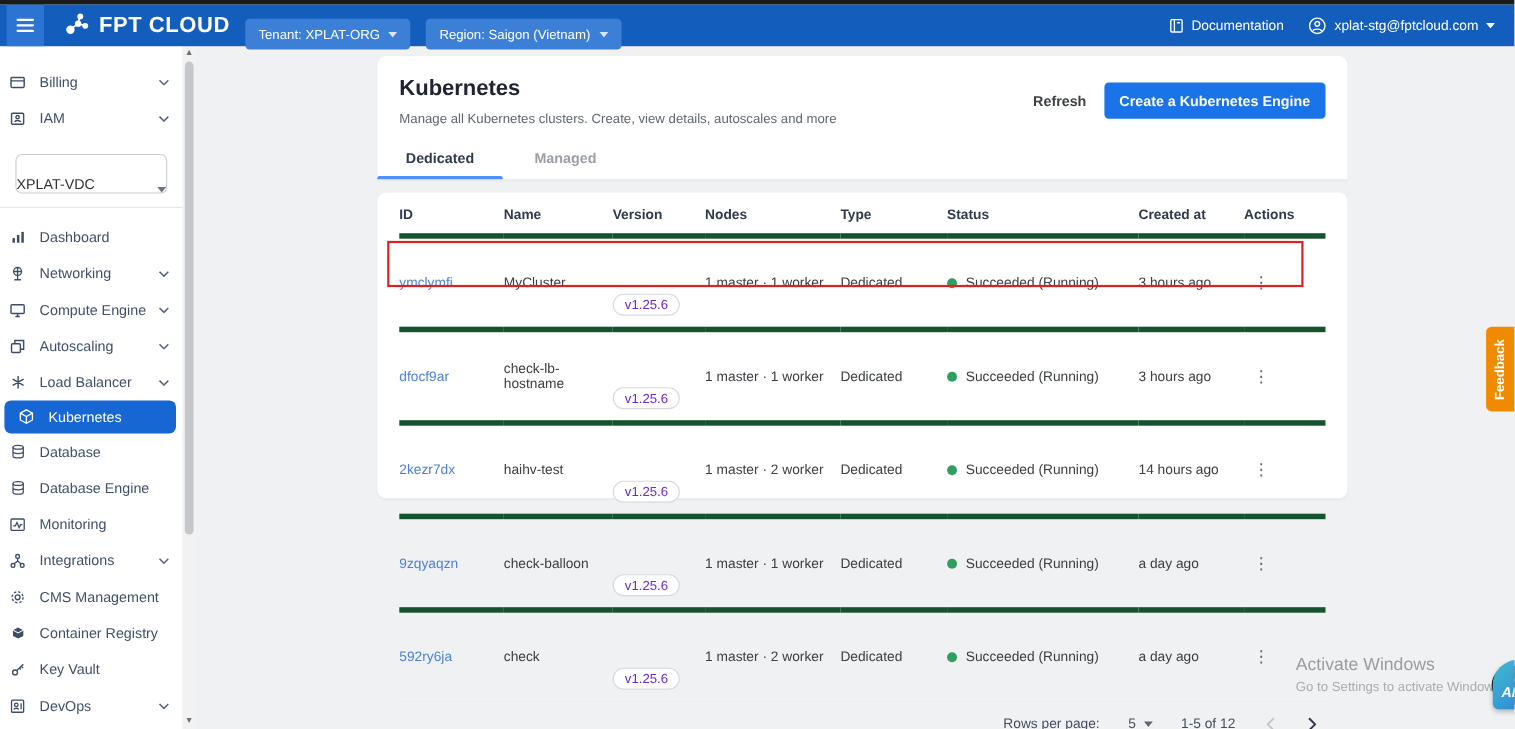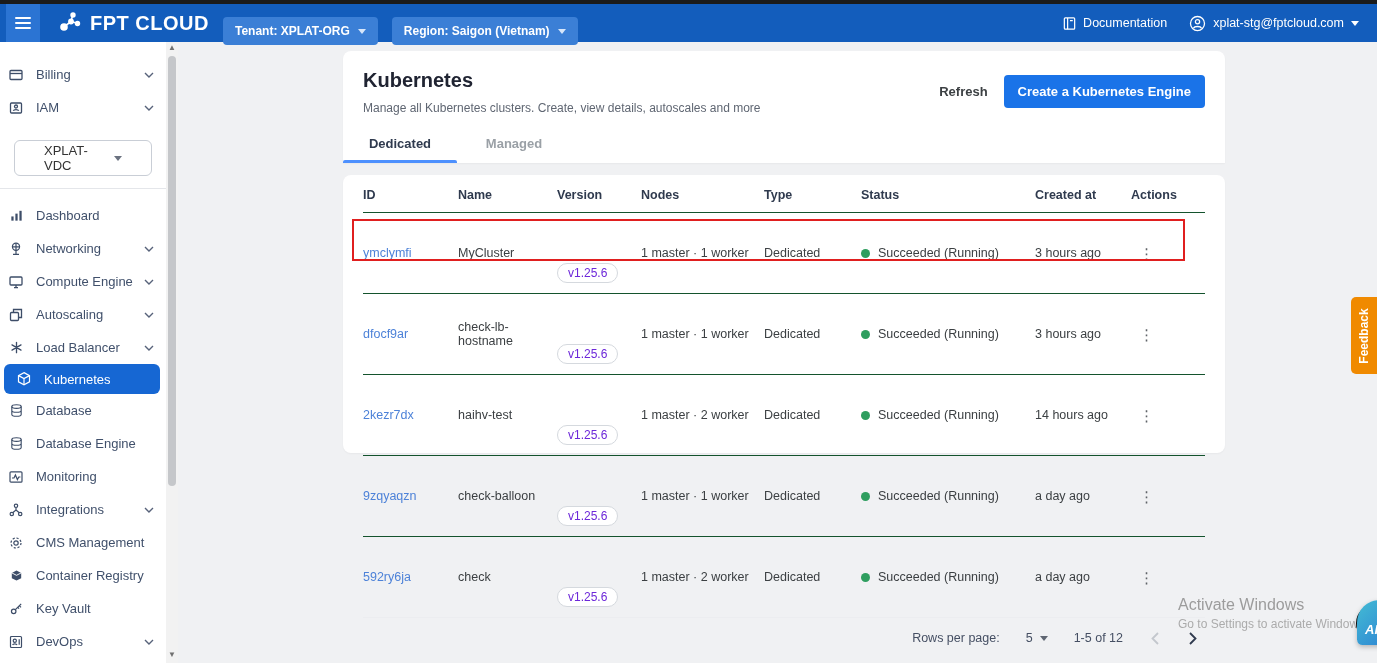--- a/index.html
+++ b/index.html
@@ -8,37 +8,37 @@
 
   
   .win-edge { position:absolute; left:0; top:0; width:100%; height:4px; background:#1b1b1b; z-index:60; }
 
   
   .appbar { position:absolute; left:0; top:4px; width:100%; height:38px; background:#135dbc; display:flex; align-items:center; z-index:50; }
   .hamburger-tile { width:34px; height:38px; margin-left:6px; background:#2b74d3; display:flex; align-items:center; justify-content:center; cursor:pointer; }
   .hamburger-tile svg { display:block; }
   .brand { display:flex; align-items:center; margin-left:18px; gap:6px; }
   .brand-text { color:#fff; font-size:20px; font-weight:800; letter-spacing:.5px; }
-  .hdr-btn { margin-left:14px; background:#3b7fd6; color:#fff; font-size:12px; font-weight:700; border:none; border-radius:4px; padding:7px 12px; display:flex; align-items:center; gap:8px; cursor:pointer;margin-top:16px; }
+  .hdr-btn { margin-left:14px; background:#3b7fd6; color:#fff; font-size:12px; font-weight:400; border:none; border-radius:4px; padding:7px 12px; display:flex; align-items:center; gap:8px; cursor:pointer;margin-top:16px; }
   .hdr-btn .caret { width:0; height:0; border-left:4px solid transparent; border-right:4px solid transparent; border-top:5px solid #d7e6fa; }
   .appbar-spacer { flex:1; }
   .hdr-link { display:flex; align-items:center; gap:6px; color:#fff; font-size:12.5px; margin-right:22px; cursor:pointer; }
   .hdr-user { display:flex; align-items:center; gap:7px; color:#fff; font-size:12.5px; margin-right:18px; cursor:pointer; }
   .hdr-user .caret { width:0; height:0; border-left:4px solid transparent; border-right:4px solid transparent; border-top:5px solid #fff; }
 
   
   .sidebar { position:absolute; left:0; top:42px; width:166px; bottom:0; background:#fff; z-index:30; overflow:hidden; }
   .side-pad { padding-top:16px; }
   .side-item { display:flex; align-items:center; height:33px; padding:0 12px 0 8px; color:#40506b; font-size:13px; cursor:pointer; position:relative; }
   .si-icon { width:16px; height:16px; margin-right:12px; display:flex; align-items:center; justify-content:center; color:#3d4d68; flex:none; }
   .si-label { flex:1; white-space:nowrap; overflow:hidden; }
   .si-chev { color:#57627a; display:flex; align-items:center; }
   .side-item.active { background:#1667d3; color:#fff; border-radius:6px; margin:0 6px 0 4px; padding-left:12px; height:30px; }
   .side-item.active .si-icon, .side-item.active .si-chev { color:#fff; }
-  .vdc-select { margin:16px 14px 6px 14px; height:36px; border:1px solid #c9ced6; border-radius:6px; display:flex; align-items:center; padding:0 29px; font-size:13px; color:#333; cursor:pointer; }
+  .vdc-select { margin:16px 14px 6px 14px; height:36px; border:1px solid #c9ced6; border-radius:6px; display:flex; align-items:flex-end; padding:0 0; font-size:13px; color:#333; cursor:pointer; }
   .vdc-select .vdc-label { flex:1; }
   .vdc-select .caret { width:0; height:0; border-left:4px solid transparent; border-right:4px solid transparent; border-top:5px solid #6b7280; }
   .side-divider { height:1px; background:#e4e6ea; margin:12px 0 10px 0; }
 
   
   .side-scroll { position:absolute; left:166px; top:42px; bottom:0; width:12px; background:#f2f2f2; z-index:31; }
   .side-scroll .thumb { position:absolute; left:2px; width:8px; top:14px; height:430px; background:#c5c7ca; border-radius:4px; }
   .side-scroll .arrow { position:absolute; left:0; width:12px; height:12px; color:#707070; font-size:8px; line-height:12px; text-align:center; }
   .side-scroll .arrow.up { top:0; }
   .side-scroll .arrow.down { bottom:2px; }
@@ -54,21 +54,21 @@
   .refresh-btn { background:none; border:none; font-size:13px; font-weight:600; color:#3c4043; cursor:pointer; }
   .create-btn { background:#1a73e8; color:#fff; border:none; border-radius:4px; font-size:13px; font-weight:600; padding:9px 14px; cursor:pointer; }
   .tabs { position:absolute; left:0; bottom:0; display:flex; }
   .tab { width:114px; text-align:center; font-size:13px; font-weight:600; color:#9aa0a6; padding:10px 0 12px 0; cursor:pointer; position:relative; }
   .tab.active { color:#2f3a4e; }
   .tab.active::after { content:""; position:absolute; left:0; right:0; bottom:0; height:3px; background:#4d90fe; border-radius:2px 2px 0 0; }
 
   .card-table { left:165px; top:133px; width:882px; height:278px; padding:0 20px; }
   table.k8s { width:842px; border-collapse:collapse; table-layout:fixed; }
   table.k8s th { text-align:left; font-size:12.5px; font-weight:700; color:#2f3a4e; padding:13px 4px 10px 0; }
-  table.k8s td { font-size:12.5px; color:#3c4043; padding:10px 4px 10px 0; border-top:1px solid #14532d; vertical-align:middle; }
+  table.k8s td { font-size:12.5px; color:#3c4043; padding:10px 4px 10px 0; border-top:5px solid #14532d; vertical-align:middle; }
   td.id-cell a { color:#4d82d8; text-decoration:none; cursor:pointer; }
   .ver-chip { display:inline-block; border:1px solid #d5d9de; border-radius:11px; padding:2px 10px; font-size:12px; color:#6d28d9; background:#fff;margin-top:40px; }
   .status-cell { display:flex; align-items:center; gap:8px; }
   .dot { width:9px; height:9px; border-radius:50%; background:#2f9e5f; flex:none; }
   .kebab { background:none; border:none; cursor:pointer; color:#5f6368; font-size:15px; line-height:1; padding:2px 8px; letter-spacing:0; }
   .red-box { position:absolute; left:9px; top:44px; width:833px; height:42px; border:2px solid #e01f1f; pointer-events:none; z-index:5; }
 
   .pagination { display:flex; align-items:center; justify-content:flex-end; gap:26px; border-top:1px solid #ecedf0; padding:13px 6px 0 0; margin-top:0; font-size:12.5px; color:#454f63; }
   .rpp-select { display:flex; align-items:center; gap:7px; cursor:pointer; }
   .rpp-select .caret { width:0; height:0; border-left:4px solid transparent; border-right:4px solid transparent; border-top:5px solid #5f6672; }

